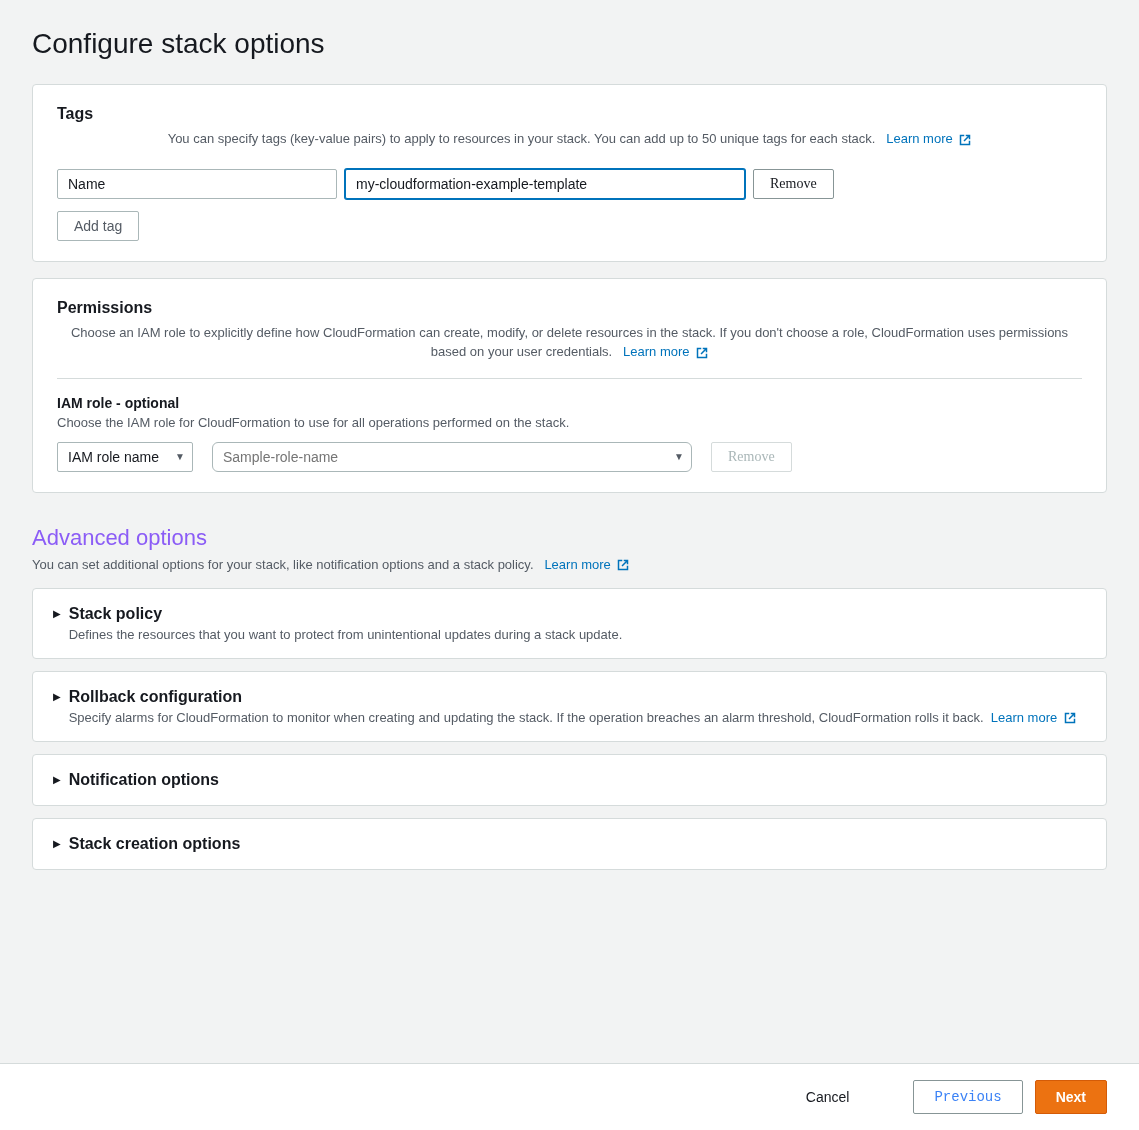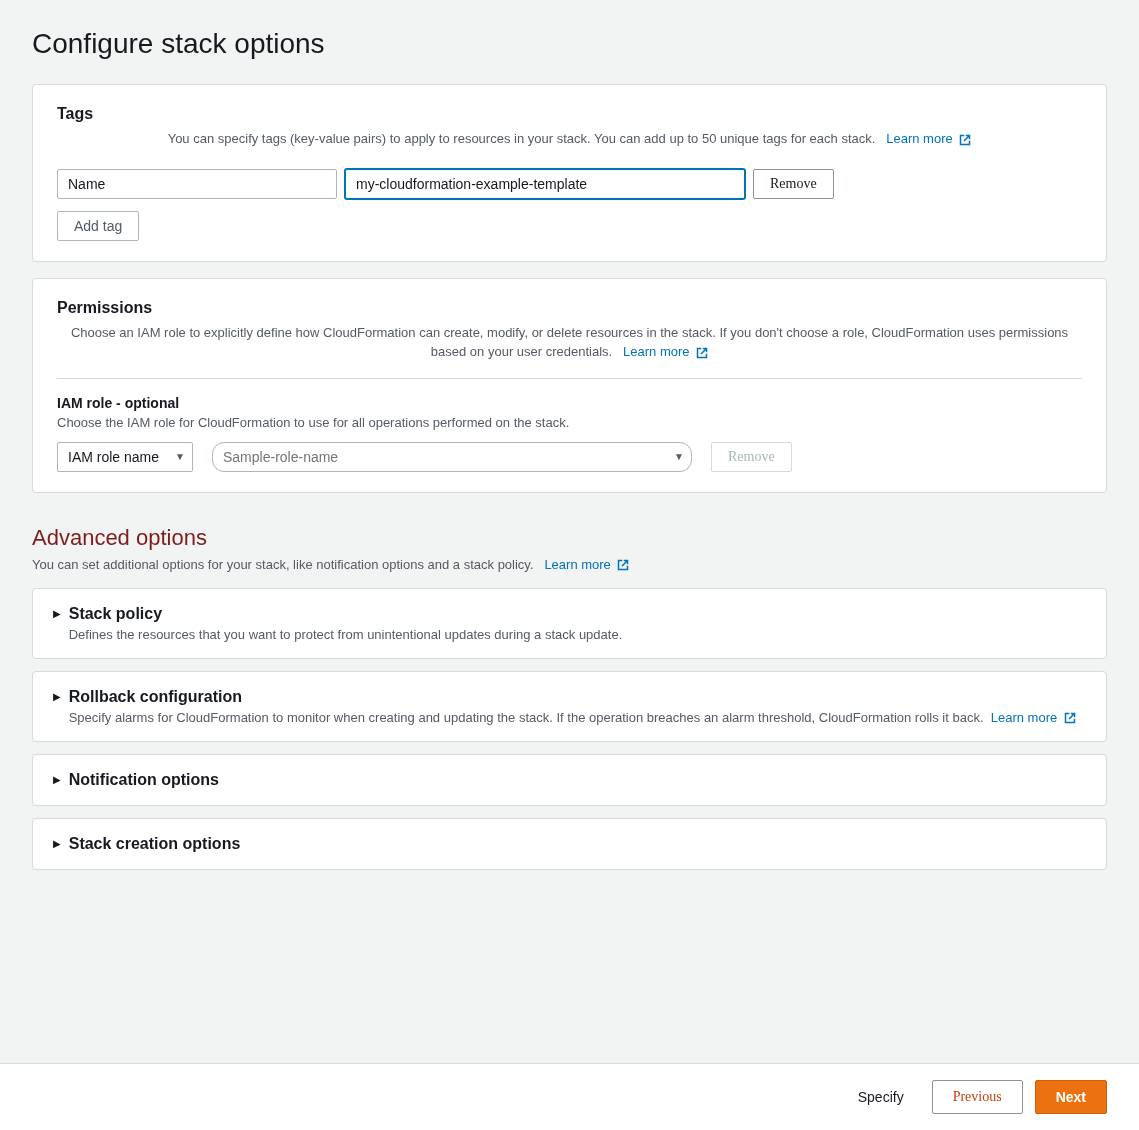--- a/index.html
+++ b/index.html
@@ -16,21 +16,21 @@
     }
     h1 {
       font-size: 28px;
       font-weight: 400;
       margin-bottom: 24px;
       color: #16191f;
     }
     h2 {
       font-size: 22px;
       font-weight: 400;
-      color: #7f1d1d;
+      color: #8b5cf6;
     }
     .card {
       background: #fff;
       border: 1px solid #d5dbdb;
       border-radius: 4px;
       margin-bottom: 16px;
       padding: 20px 24px;
     }
     .card-title {
       font-size: 16px;
@@ -147,21 +147,21 @@
       color: #545b64;
     }
     .role-select-wrapper {
       position: relative;
       display: inline-flex;
       align-items: center;
     }
     .role-input {
       width: 480px;
       border: 1px solid #aab7b8;
-      border-radius: 12px;
+      border-radius: 6px;
       padding: 6px 32px 6px 10px;
       font-size: 14px;
       color: #c2410c;
       background: #fff;
       font-family: inherit;
     }
     .role-arrow {
       position: absolute;
       right: 8px;
       pointer-events: none;
@@ -228,25 +228,26 @@
       color: #16191f;
       font-size: 14px;
       cursor: pointer;
       padding: 8px 16px;
       font-family: inherit;
     }
     .btn-prev {
       background: #fff;
       border: 1px solid #879596;
       border-radius: 2px;
-      color: #c2410c;
+      color: #3b82f6;
       font-size: 14px;
       cursor: pointer;
       padding: 8px 20px;
-      font-family: Liberation Serif, serif;
+      font-family: Liberation Mono, monospace;
+      margin-left: 36px;
     }
     .btn-next {
       background: #ec7211;
       border: 1px solid #d45b07;
       border-radius: 2px;
       color: #fff;
       font-size: 14px;
       cursor: pointer;
       padding: 8px 20px;
       font-family: inherit;
@@ -374,16 +375,16 @@
     <div class="collapsible-header">
       <span class="collapsible-arrow">▶</span>
       <div class="collapsible-header-inner">
         <div class="collapsible-title">Stack creation options</div>
       </div>
     </div>
   </div>
 </div>
 
 <div class="footer-bar">
-  <button class="btn-cancel">Specify</button>
+  <button class="btn-cancel">Cancel</button>
   <button class="btn-prev">Previous</button>
   <button class="btn-next">Next</button>
 </div>
 
 </body></html>

